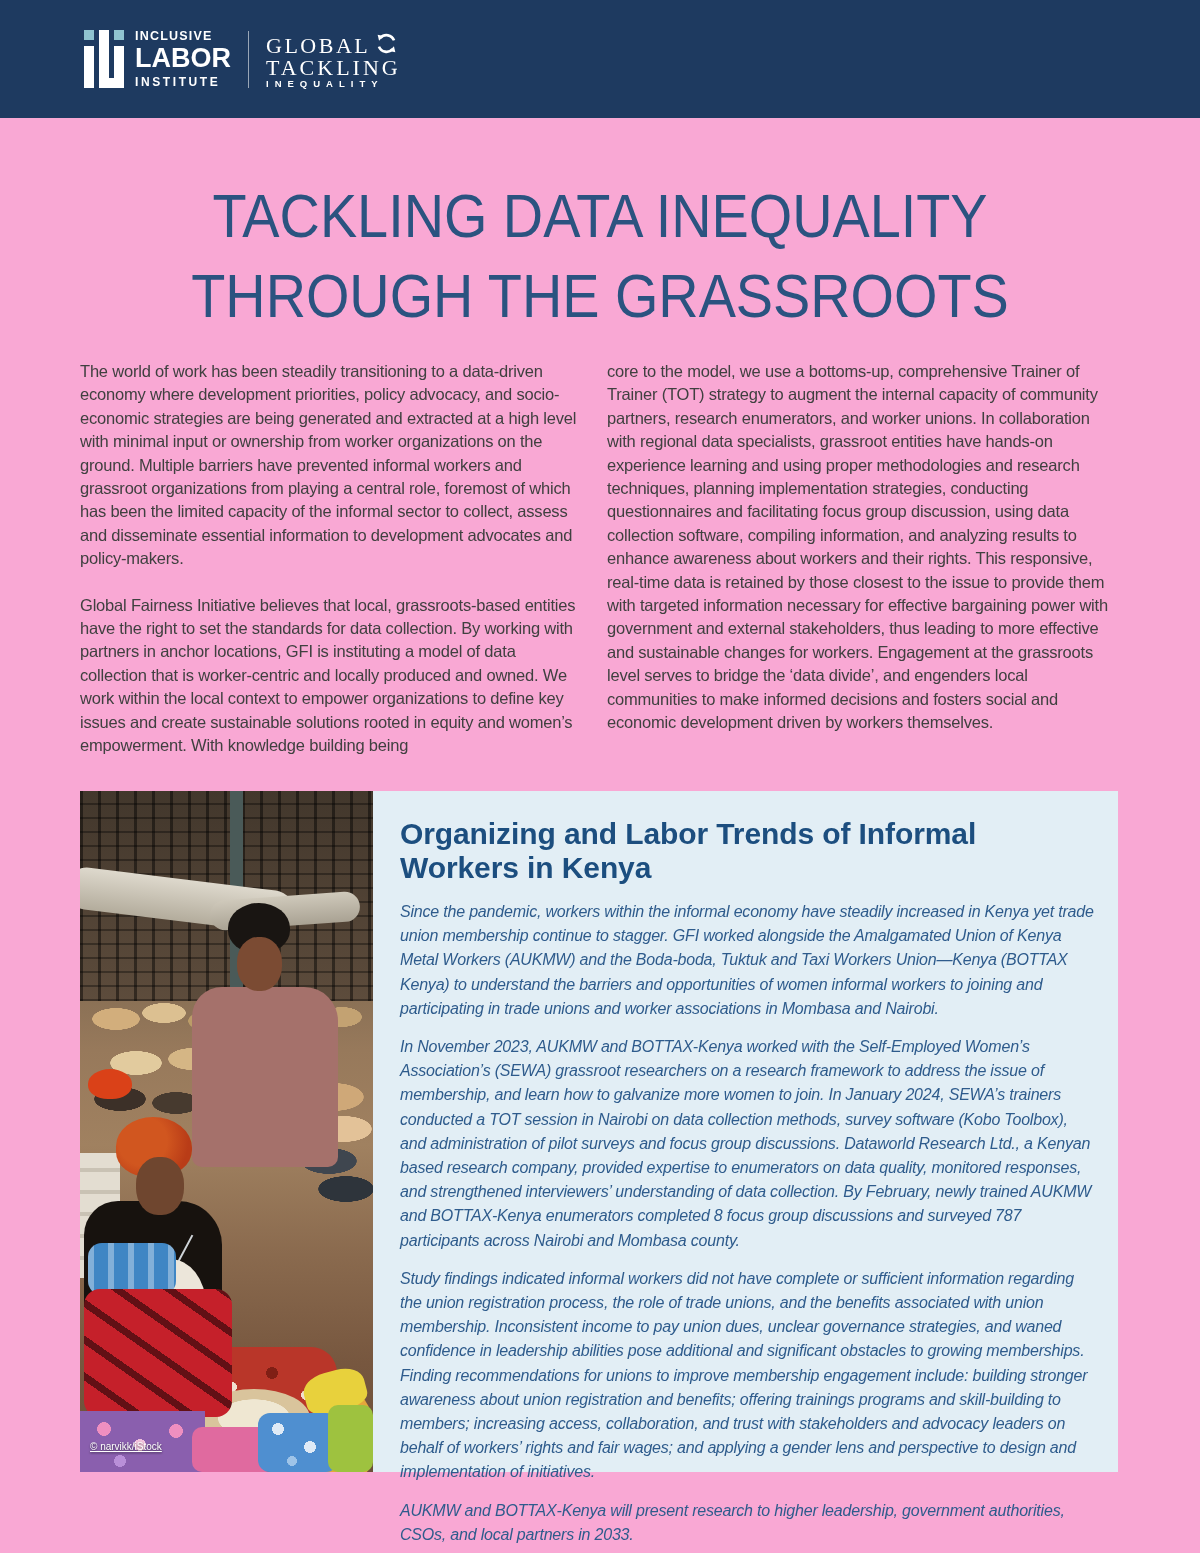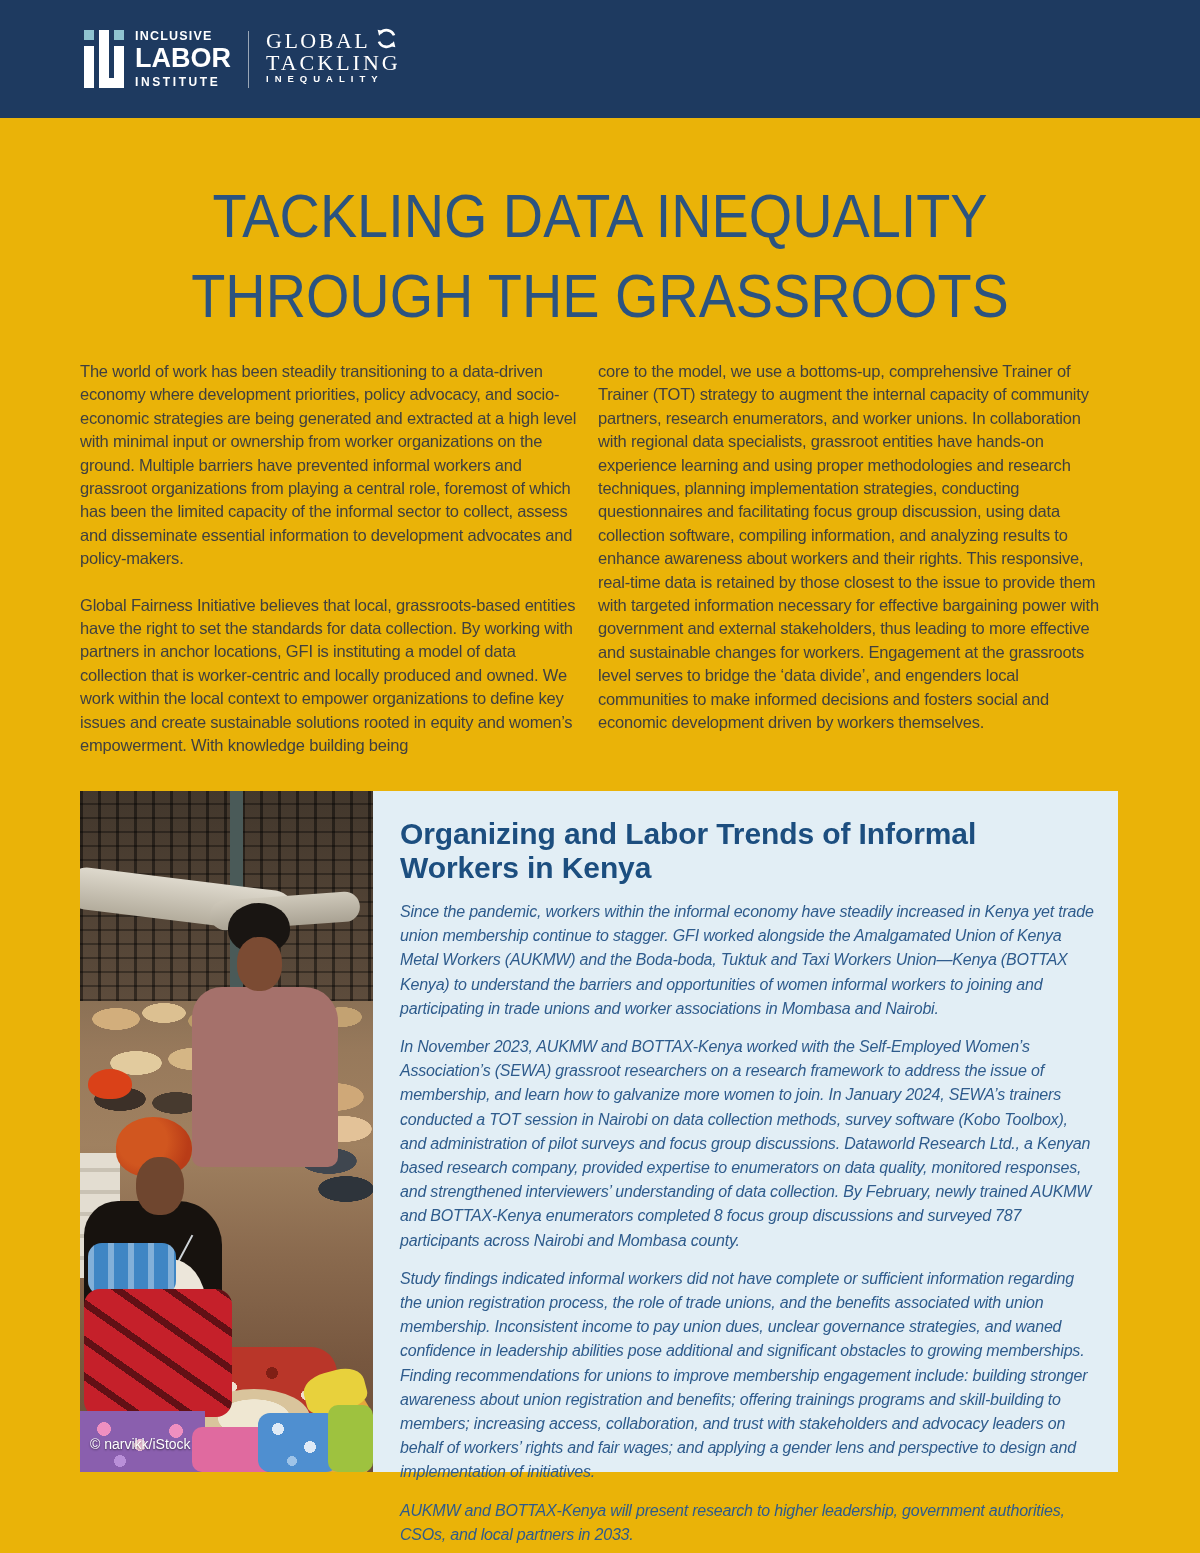--- a/index.html
+++ b/index.html
@@ -1,47 +1,47 @@
 <!DOCTYPE html>
 <html><head>
 <meta charset="utf-8">
 <style>
   html,body{margin:0;padding:0;background:#ffffff;}
-  .page{position:relative;width:1200px;height:1553px;background:#eab308;overflow:hidden;
+  .page{position:relative;width:1200px;height:1553px;background:#f9a8d4;overflow:hidden;
         font-family:"Liberation Sans",sans-serif;}
 
   
   .header{position:absolute;left:0;top:0;width:100%;height:118px;background:#1E3A60;}
   .logo-row{position:absolute;left:84px;top:30px;display:flex;align-items:center;}
   .ili-mark{position:relative;width:40px;height:58px;margin-right:11px;}
   .ili-sq{position:absolute;top:0;width:10px;height:10px;background:#8FC3D0;}
   .s1{left:0;} .s3{left:30px;}
   .ili-bar{position:absolute;background:#ffffff;}
   .b1{left:0;top:16px;bottom:0;width:10px;}
   .b2{left:15px;top:0;bottom:0;width:10px;}
   .b3{left:30px;top:16px;bottom:0;width:10px;}
   .ili-foot{position:absolute;left:15px;bottom:0;width:25px;height:10px;background:#ffffff;}
   .ili-text{height:58px;display:flex;flex-direction:column;justify-content:space-between;color:#fff;}
   .ili-l1{font-size:12.5px;font-weight:700;letter-spacing:1.2px;line-height:1;}
   .ili-l2{font-size:27px;font-weight:700;line-height:.95;}
   .ili-l3{font-size:12px;font-weight:700;letter-spacing:2.6px;line-height:1;}
   .logo-divider{width:1px;height:57px;background:rgba(255,255,255,.55);margin:0 17px;}
-  .gfi{height:58px;display:flex;flex-direction:column;justify-content:flex-start;color:#fff;
+  .gfi{height:58px;display:flex;flex-direction:column;justify-content:flex-end;color:#fff;
        font-family:"Liberation Serif",serif;}
   .gfi-l1{font-size:22px;letter-spacing:2.5px;line-height:1;display:flex;align-items:flex-start;gap:5px;}
   .gfi-l2{font-size:22px;letter-spacing:3px;line-height:1;}
   .gfi-l3{font-family:"Liberation Sans",sans-serif;font-size:9.5px;font-weight:700;letter-spacing:6px;line-height:1;}
   .gfi-icon{margin-top:-3px;}
 
   
   .title{position:absolute;left:0;top:176px;width:100%;margin:0;text-align:center;
          color:#2B5380;font-weight:400;font-size:62px;line-height:80px;transform:scaleX(.9);}
 
   
-  .intro{position:absolute;left:80px;top:360px;display:flex;gap:12px;color:#404040;}
+  .intro{position:absolute;left:80px;top:360px;display:flex;gap:21px;color:#404040;}
   .intro .col{width:506px;font-size:16.5px;line-height:23.4px;letter-spacing:-.2px;}
   .intro p{margin:0 0 23px 0;}
 
   
   .feature-box{position:absolute;left:80px;top:791px;width:1038px;height:681px;background:#E2EEF5;}
   .box-content{position:absolute;left:320px;top:26px;width:694px;}
   .box-heading{margin:0 0 15px;font-size:30px;font-weight:700;color:#1C4E7F;letter-spacing:-.1px;}
   .box-content p{margin:0 0 14px;font-size:16px;line-height:24.2px;color:#2E5B8C;letter-spacing:-.2px;font-style:italic;}
 
   
@@ -108,22 +108,22 @@
     radial-gradient(circle 7px at 24px 18px,#ef8fc0 98%,transparent),
     radial-gradient(circle 6px at 60px 34px,#f3c3dd 98%,transparent),
     radial-gradient(circle 7px at 96px 20px,#ef8fc0 98%,transparent),
     radial-gradient(circle 6px at 40px 50px,#b98fd8 98%,transparent);}
   .ph-ff-pink{left:112px;top:636px;width:84px;height:45px;background:#e06a9f;border-radius:10px;}
   .ph-ff-blue2{left:178px;top:622px;width:80px;height:59px;background-color:#4f8fd0;border-radius:12px;background-image:
     radial-gradient(circle 6px at 20px 16px,#dfeaf6 98%,transparent),
     radial-gradient(circle 6px at 52px 34px,#dfeaf6 98%,transparent),
     radial-gradient(circle 5px at 34px 48px,#9fc4e8 98%,transparent);}
   .ph-ff-green{left:248px;top:614px;width:45px;height:67px;background:#9ec23f;border-radius:10px;}
-  .photo-credit{position:absolute;left:10px;bottom:20px;z-index:30;color:#ffffff;font-size:14px;
-    text-shadow:0 1px 2px rgba(0,0,0,.6);font-family:"Liberation Sans",sans-serif;}
+  .photo-credit{position:absolute;left:10px;bottom:20px;z-index:30;color:#ffffff;font-size:10px;
+    text-shadow:0 1px 2px rgba(0,0,0,.6);font-family:"Liberation Sans",sans-serif;text-decoration:underline;}
 </style>
 </head>
 <body>
 
 <div class="page">
 
   <header class="header">
     <div class="logo-row">
       <div class="ili-mark">
         <span class="ili-sq s1"></span>

